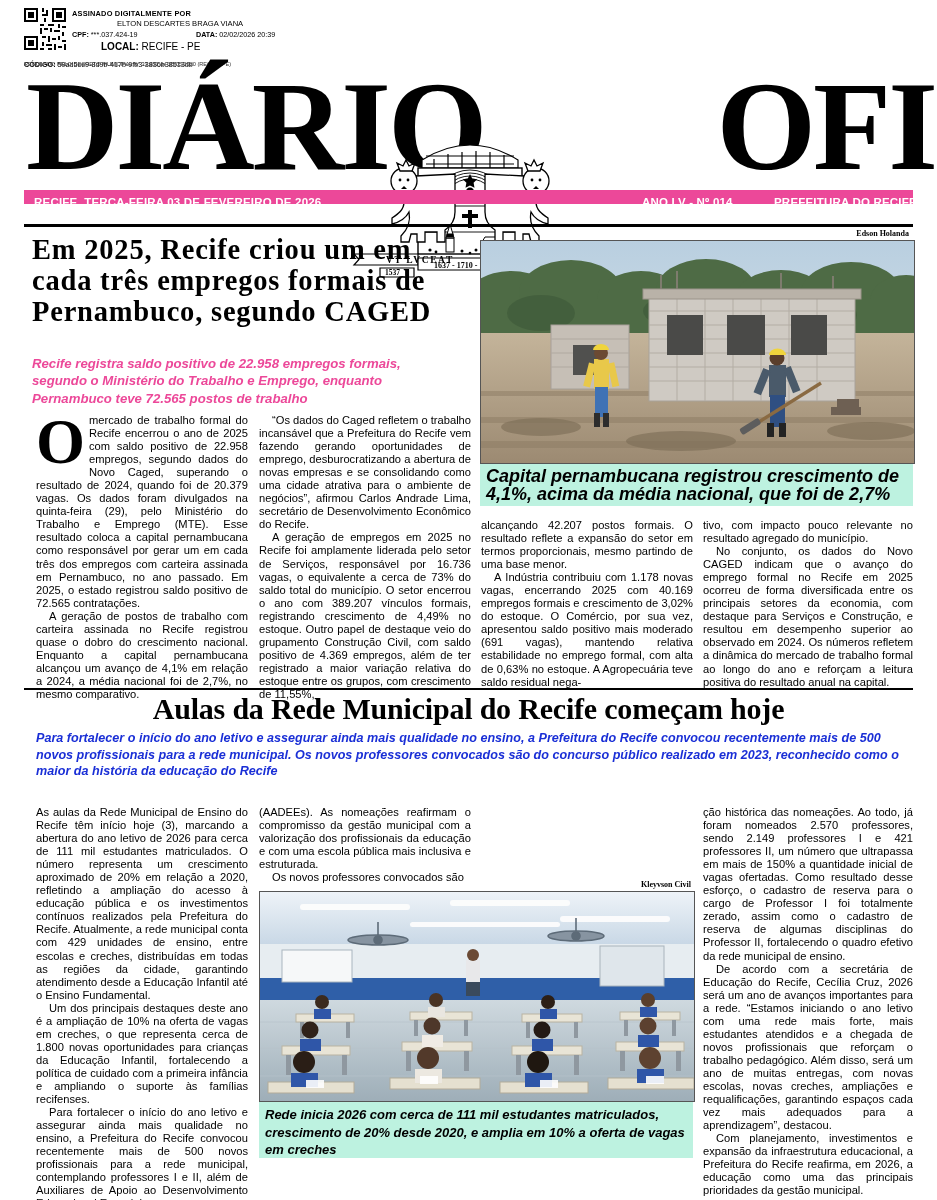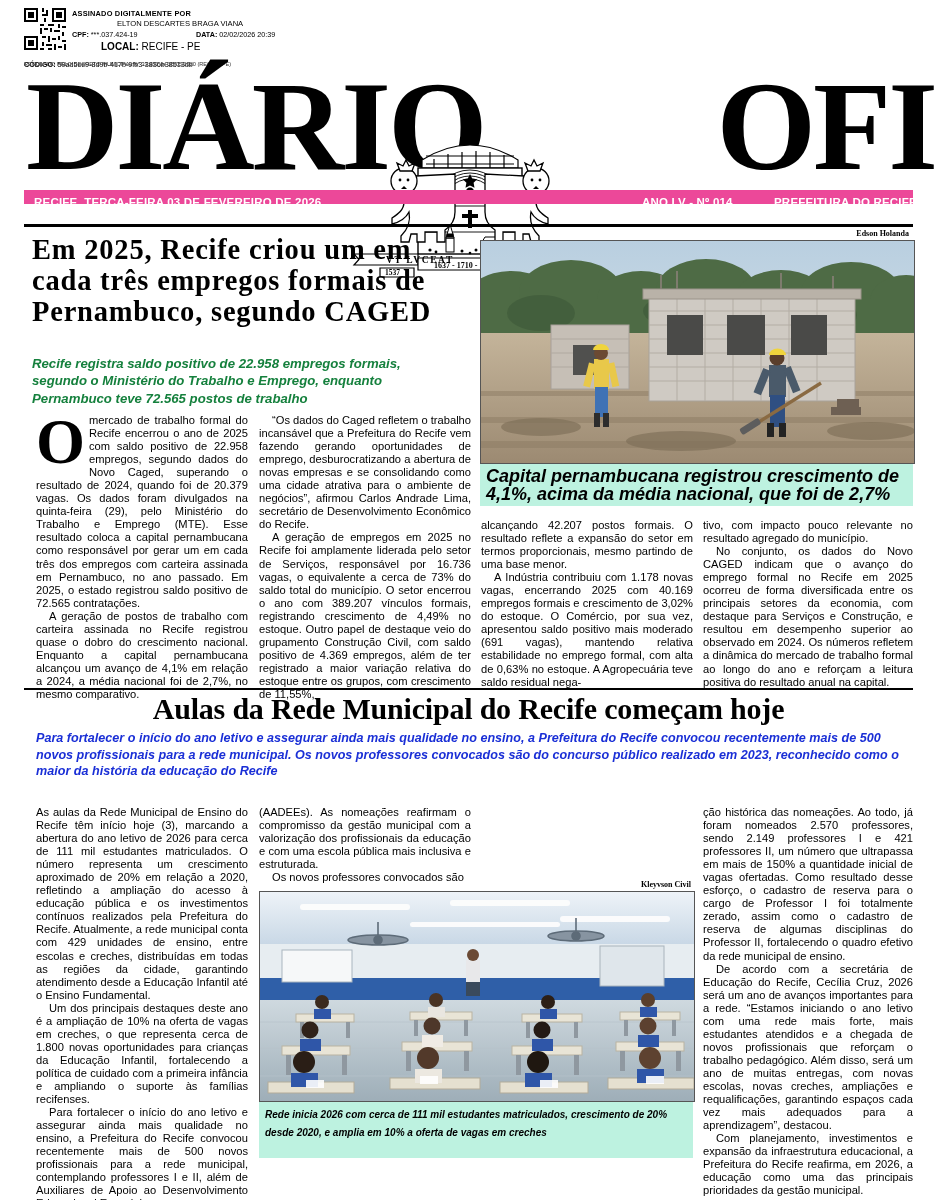--- a/index.html
+++ b/index.html
@@ -36,21 +36,21 @@
   .bar .b-ano{left:618px;}
   .bar .b-pref{left:750px;}
 
   .rule-thick{position:absolute;left:24px;top:224px;width:889px;height:3px;background:#000;}
 
   
   .a1-head{position:absolute;left:32px;top:234px;width:420px;
     font-family:"Liberation Serif",serif;font-weight:bold;font-size:28.5px;line-height:31px;
     letter-spacing:.8px;}
   .a1-sub{position:absolute;left:32px;top:355px;width:420px;
-    font-size:13.2px;line-height:17.4px;font-weight:bold;font-style:italic;color:#15803d;}
+    font-size:13.2px;line-height:17.4px;font-weight:bold;font-style:italic;color:#ec4899;}
 
   .photo1{position:absolute;left:480px;top:240px;width:433px;height:222px;border:1px solid #555;overflow:hidden;}
   .credit1{position:absolute;left:820px;top:229px;width:93px;height:12px;
     font-family:"Liberation Serif",serif;font-weight:bold;font-size:8px;text-align:right;padding-right:4px;box-sizing:border-box;}
   .cap1{position:absolute;left:480px;top:464px;width:433px;height:42px;background:#bdf2e0;
     font-size:18px;line-height:17.5px;font-weight:bold;font-style:italic;padding:4px 6px 0 6px;box-sizing:border-box;}
 
   .col{position:absolute;font-size:11.15px;line-height:13.05px;text-align:justify;
     font-family:"Liberation Sans",sans-serif;}
   .col p{margin:0;text-indent:13px;}
@@ -73,21 +73,21 @@
 
   .a2c1{left:36px;top:806px;width:212px;}
   .a2c2{left:259px;top:806px;width:212px;}
   .a2c3{left:481px;top:806px;width:212px;}
   .a2c4{left:703px;top:806px;width:210px;}
 
   .photo2{position:absolute;left:259px;top:891px;width:434px;height:209px;border:1px solid #555;overflow:hidden;}
   .credit2{position:absolute;left:600px;top:880px;width:93px;height:12px;
     font-family:"Liberation Serif",serif;font-weight:bold;font-size:8px;text-align:right;padding-right:2px;box-sizing:border-box;}
   .cap2{position:absolute;left:259px;top:1102px;width:434px;height:56px;background:#bdf2e0;
-    font-size:10px;line-height:17.5px;font-weight:bold;font-style:italic;padding:4px 6px 0 6px;box-sizing:border-box;}
+    font-size:13px;line-height:17.5px;font-weight:bold;font-style:italic;padding:4px 6px 0 6px;box-sizing:border-box;}
 
   svg{display:block;}
 </style>
 </head>
 <body>
 
 <div class="page">
 
   <div class="sig">
     <div class="qr">

